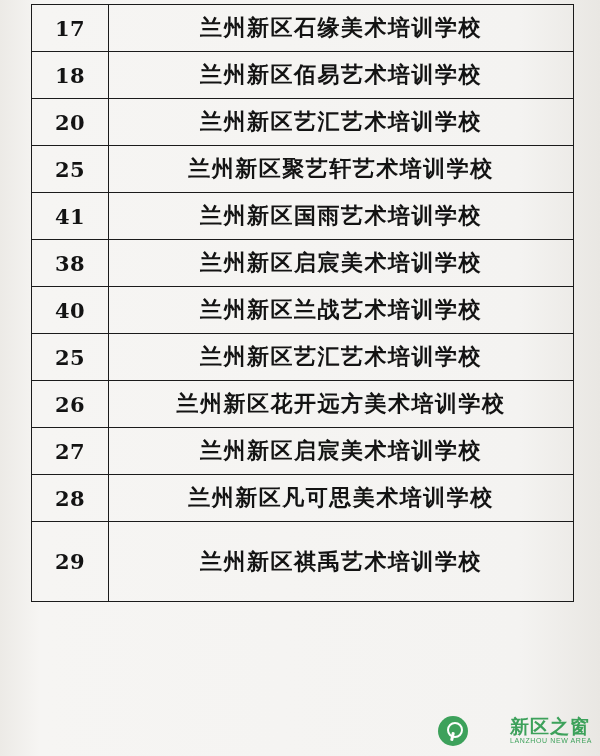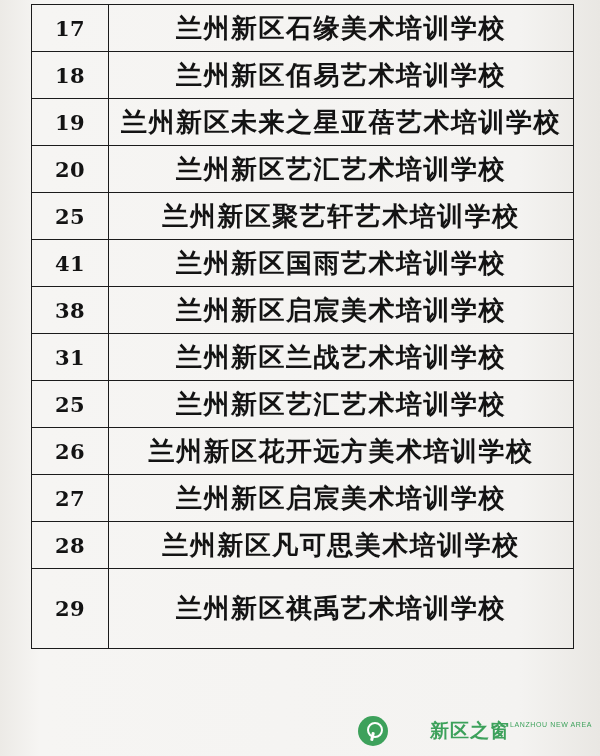--- a/index.html
+++ b/index.html
@@ -54,21 +54,21 @@
     font-family: "DejaVu Serif", serif;
     font-weight: 700;
     font-size: 21px;
     color: #131313;
     letter-spacing: 0.5px;
   }
   td.name {
     text-align: center;
     font-family: Liberation Serif, serif;
     font-weight: 700;
-    font-size: 26px;
+    font-size: 22px;
     color: #131313;
     letter-spacing: 1.5px;
     white-space: nowrap;
   }
   tr.row {
     height: 47px;
   }
   tr.row.tall {
     height: 80px;
     margin-top: 46px;
@@ -107,20 +107,21 @@
     left: 13px;
     top: 16px;
     width: 3px;
     height: 9px;
     background: #ffffff;
     transform: rotate(12deg);
     border-radius: 1px;
   }
   .wm-texts {
     display: flex;
+    flex-direction: column;
     line-height: 1.05;
     margin-left: 36px;
   }
   .wm-main {
     font-family: "DejaVu Serif", serif;
     font-weight: 700;
     font-size: 19px;
     color: #2e9b4f;
     letter-spacing: 1px;
   }
@@ -142,41 +143,37 @@
       <tbody>
         <tr class="row">
           <td class="num">17</td>
           <td class="name">兰州新区石缘美术培训学校</td>
         </tr>
         <tr class="row">
           <td class="num">18</td>
           <td class="name">兰州新区佰易艺术培训学校</td>
         </tr>
         <tr class="row">
-          <td class="num">19</td>
-          <td class="name">兰州新区未来之星亚蓓艺术培训学校</td>
-        </tr>
-        <tr class="row">
           <td class="num">20</td>
           <td class="name">兰州新区艺汇艺术培训学校</td>
         </tr>
         <tr class="row">
           <td class="num">25</td>
           <td class="name">兰州新区聚艺轩艺术培训学校</td>
         </tr>
         <tr class="row">
           <td class="num">41</td>
           <td class="name">兰州新区国雨艺术培训学校</td>
         </tr>
         <tr class="row">
           <td class="num">38</td>
           <td class="name">兰州新区启宸美术培训学校</td>
         </tr>
         <tr class="row">
-          <td class="num">31</td>
+          <td class="num">40</td>
           <td class="name">兰州新区兰战艺术培训学校</td>
         </tr>
         <tr class="row">
           <td class="num">25</td>
           <td class="name">兰州新区艺汇艺术培训学校</td>
         </tr>
         <tr class="row">
           <td class="num">26</td>
           <td class="name">兰州新区花开远方美术培训学校</td>
         </tr>

